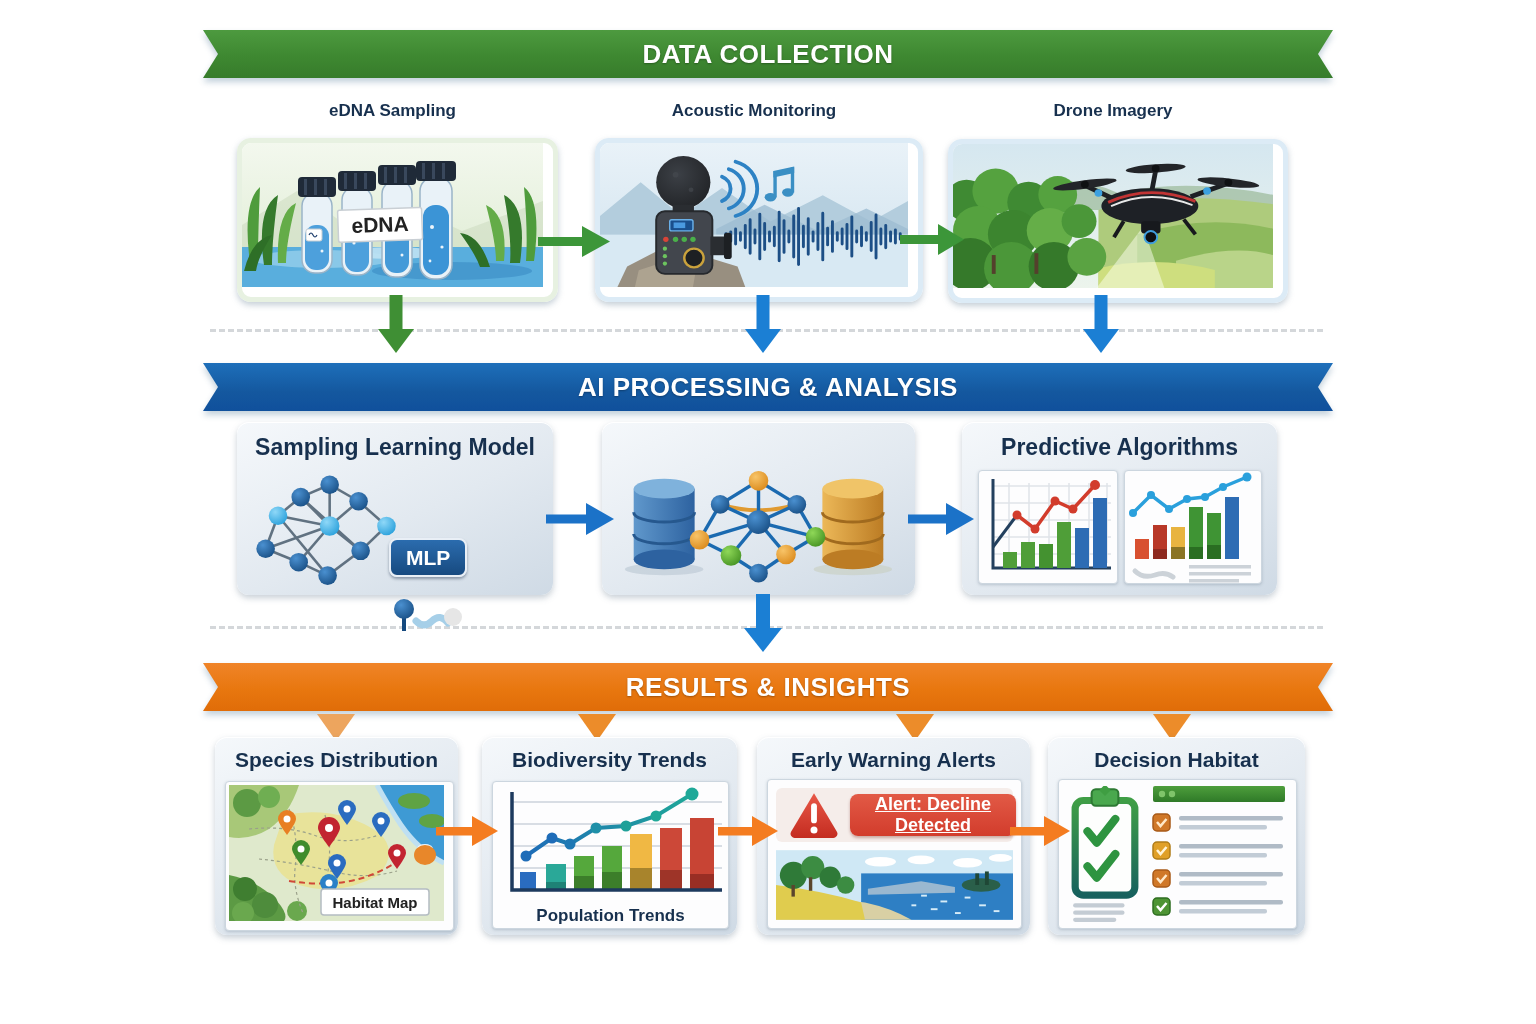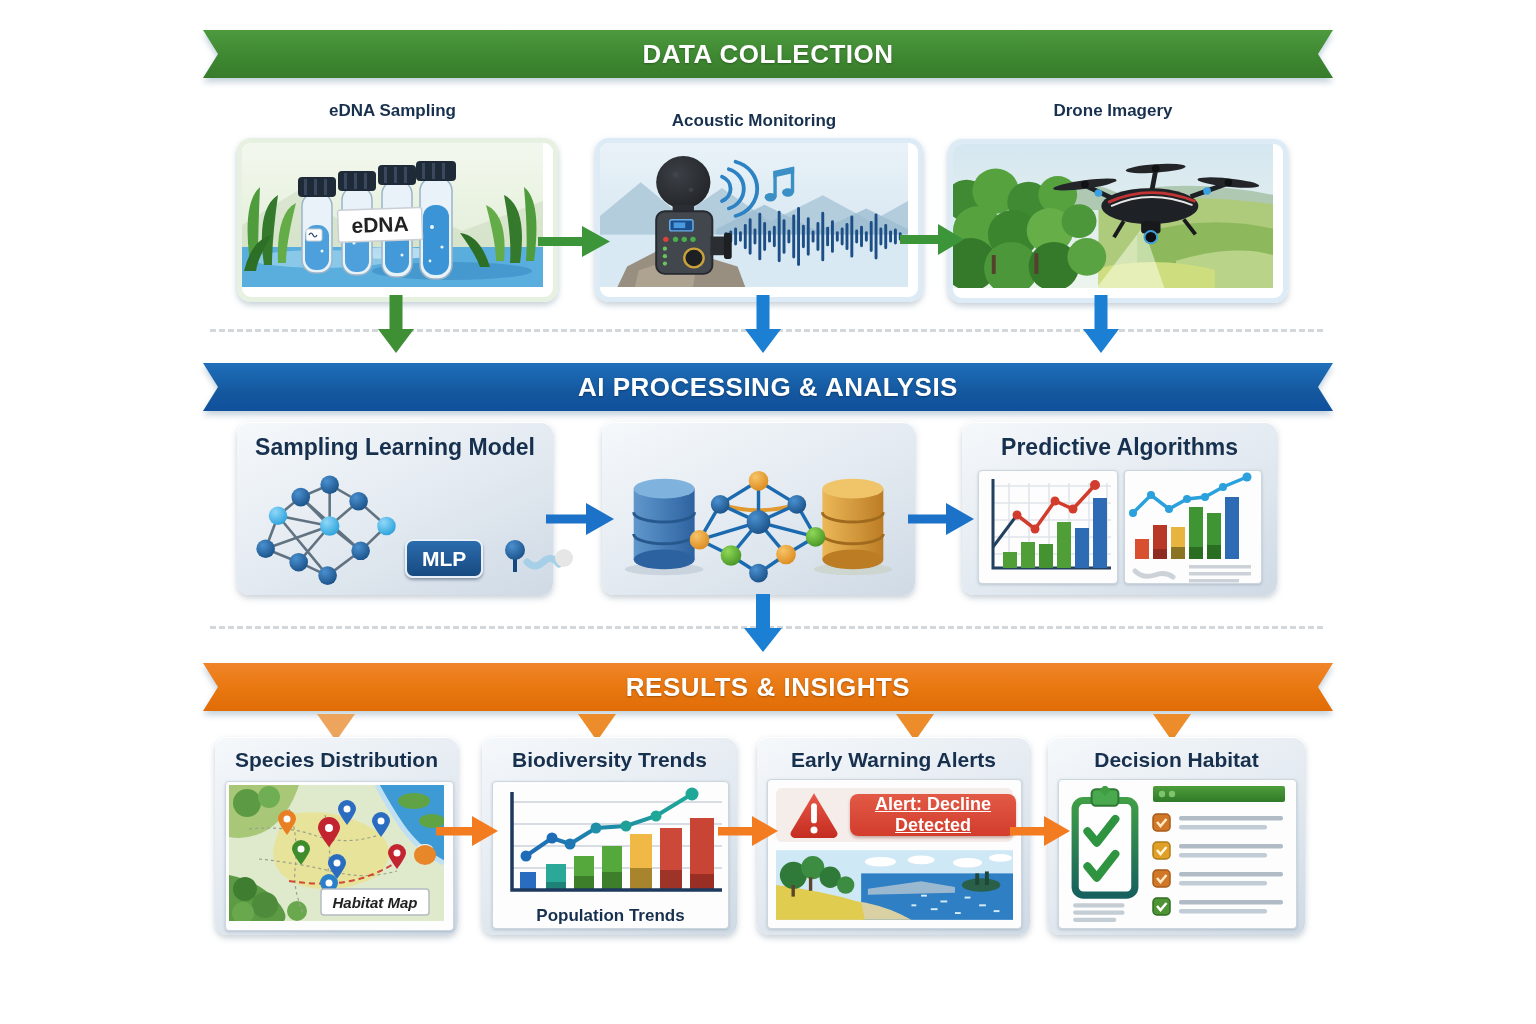--- a/index.html
+++ b/index.html
@@ -53,21 +53,21 @@
   <div class="abs dash" style="left:210px;top:329px;width:1113px;"></div>
   <div class="abs dash" style="left:210px;top:626px;width:1113px;"></div>
 
   <div class="abs ribbon-wrap" style="left:203px;top:30px;width:1130px;">
     <div class="ribbon green">
       <span>DATA COLLECTION</span>
     </div>
   </div>
 
   <div class="abs col-label" style="left:237px;top:101px;width:311px;">eDNA Sampling</div>
-  <div class="abs col-label" style="left:595px;top:111px;width:318px;">Acoustic Monitoring</div>
+  <div class="abs col-label" style="left:595px;top:101px;width:318px;">Acoustic Monitoring</div>
   <div class="abs col-label" style="left:948px;top:101px;width:330px;">Drone Imagery</div>
 
   <div class="abs photo-frame frame-green" style="left:237px;top:138px;width:311px;height:154px;">
     <svg width="301" height="144" viewBox="0 0 301 144">
       <defs>
         <linearGradient id="ednaBg" x1="0" y1="0" x2="0" y2="1">
           <stop offset="0" stop-color="#f3f8ee"></stop>
             <stop offset="1" stop-color="#ddebd1"></stop>
         </linearGradient>
       </defs>
@@ -317,21 +317,21 @@
         <circle cx="18" cy="84" r="9" fill="url(#nodeD)"></circle>
       <circle cx="52" cy="34" r="9" fill="url(#nodeD)"></circle>
         <circle cx="50" cy="97" r="9" fill="url(#nodeD)"></circle>
       <circle cx="80" cy="22" r="9" fill="url(#nodeD)"></circle>
         <circle cx="80" cy="62" r="9.5" fill="url(#nodeL)"></circle>
       <circle cx="78" cy="110" r="9" fill="url(#nodeD)"></circle>
         <circle cx="108" cy="38" r="9" fill="url(#nodeD)"></circle>
       <circle cx="110" cy="86" r="9" fill="url(#nodeD)"></circle>
         <circle cx="135" cy="62" r="9" fill="url(#nodeL)"></circle>
     </svg>
-    <div class="abs" style="left:168px;top:116px;display:flex;gap:20px;align-items:center;">
+    <div class="abs" style="left:152px;top:116px;display:flex;gap:20px;align-items:center;flex-direction:column;">
       <div class="badge">MLP</div>
       <svg width="72" height="40" viewBox="0 0 72 40">
         <rect x="10" y="18" width="4" height="16" fill="#15497e"></rect>
         <circle cx="12" cy="12" r="10" fill="url(#nodeD)"></circle>
         <path d="M24,24 q8,8 16,0 q8,-8 16,2" stroke="#a6cfe8" stroke-width="7" fill="none" stroke-linecap="round"></path>
         <circle cx="61" cy="20" r="9" fill="#e6e6e6"></circle>
       </svg>
     </div>
   </div>
 
@@ -489,21 +489,21 @@
     </svg>
   <svg class="abs" style="left:896px;top:714px;" width="38" height="27" viewBox="0 0 38 27">
       <polygon points="0,0 38,0 19,27" fill="#ec8c2a"></polygon>
     </svg>
   <svg class="abs" style="left:1153px;top:714px;" width="38" height="27" viewBox="0 0 38 27">
       <polygon points="0,0 38,0 19,27" fill="#ec8c2a"></polygon>
     </svg>
 
   <div class="abs res-box" style="left:215px;top:737px;width:243px;height:198px;">
     <div class="box-title" style="top:11px;font-size:21px;">Species Distribution</div>
-    <div class="abs mini-panel" style="left:10px;top:44px;width:221px;height:142px;padding:3px;font-style:italic;">
+    <div class="abs mini-panel" style="left:10px;top:44px;width:221px;height:142px;padding:3px;">
       <svg width="215" height="136" viewBox="0 0 215 136">
         <rect width="215" height="136" fill="#dfe9cc"></rect>
         <path d="M148,0 L215,0 L215,78 Q188,64 170,36 Q158,16 148,0 Z" fill="#3e9ad4"></path>
         <path d="M148,0 Q160,22 172,40 Q190,66 215,78" stroke="#bfe0f2" stroke-width="5" fill="none"></path>
         <ellipse cx="185" cy="16" rx="16" ry="8" fill="#5fa344"></ellipse>
           <ellipse cx="203" cy="36" rx="13" ry="7" fill="#5fa344"></ellipse>
         <ellipse cx="196" cy="64" rx="8" ry="5" fill="#ffffff" opacity="0.9"></ellipse>
         <path d="M55,30 Q110,20 150,48 Q170,66 150,90 Q110,112 70,100 Q40,88 45,60 Z" fill="#e8e39a"></path>
         <path d="M0,0 L70,0 Q60,30 40,44 Q20,56 0,52 Z" fill="#a8c878"></path>
         <circle cx="18" cy="18" r="14" fill="#5c9a44"></circle>

